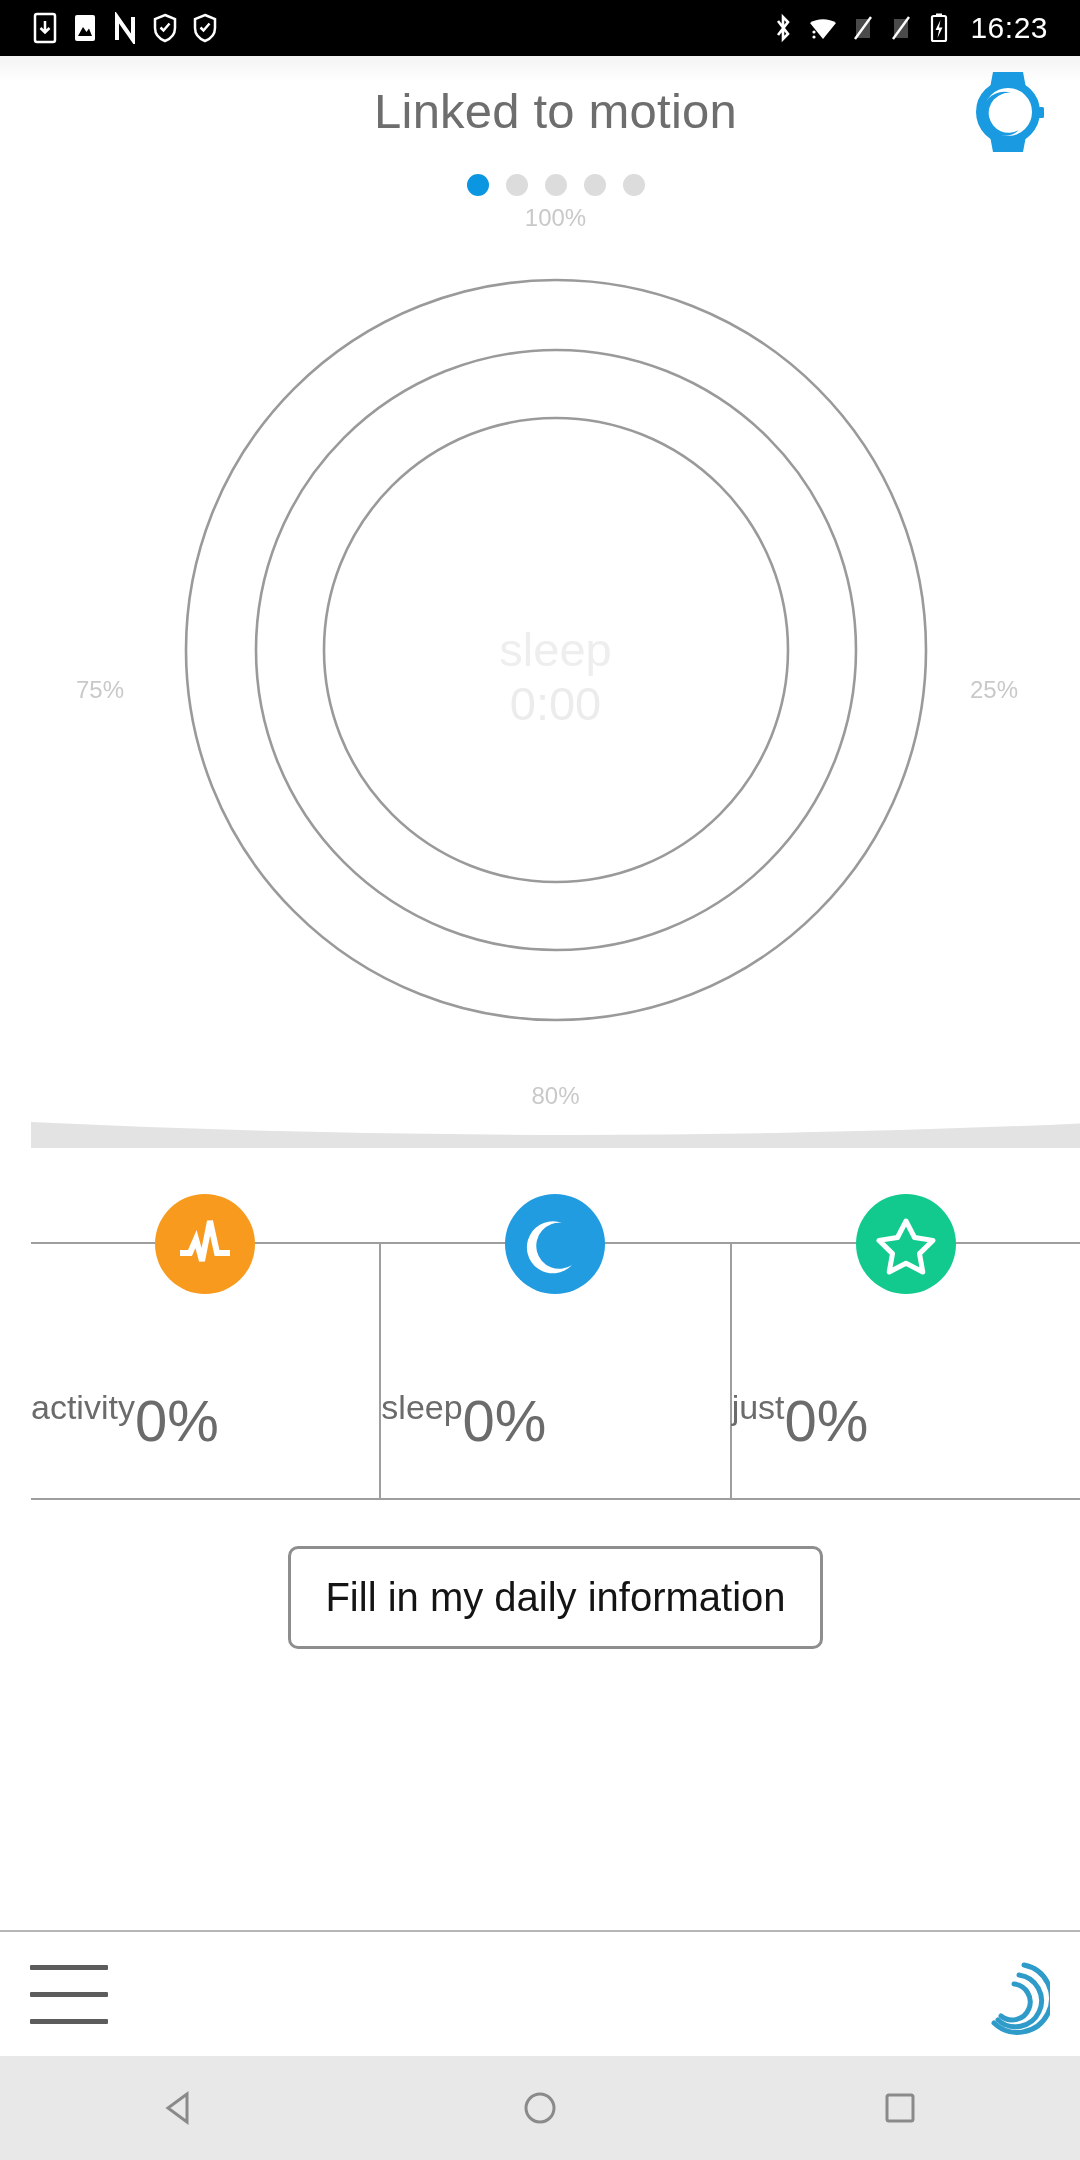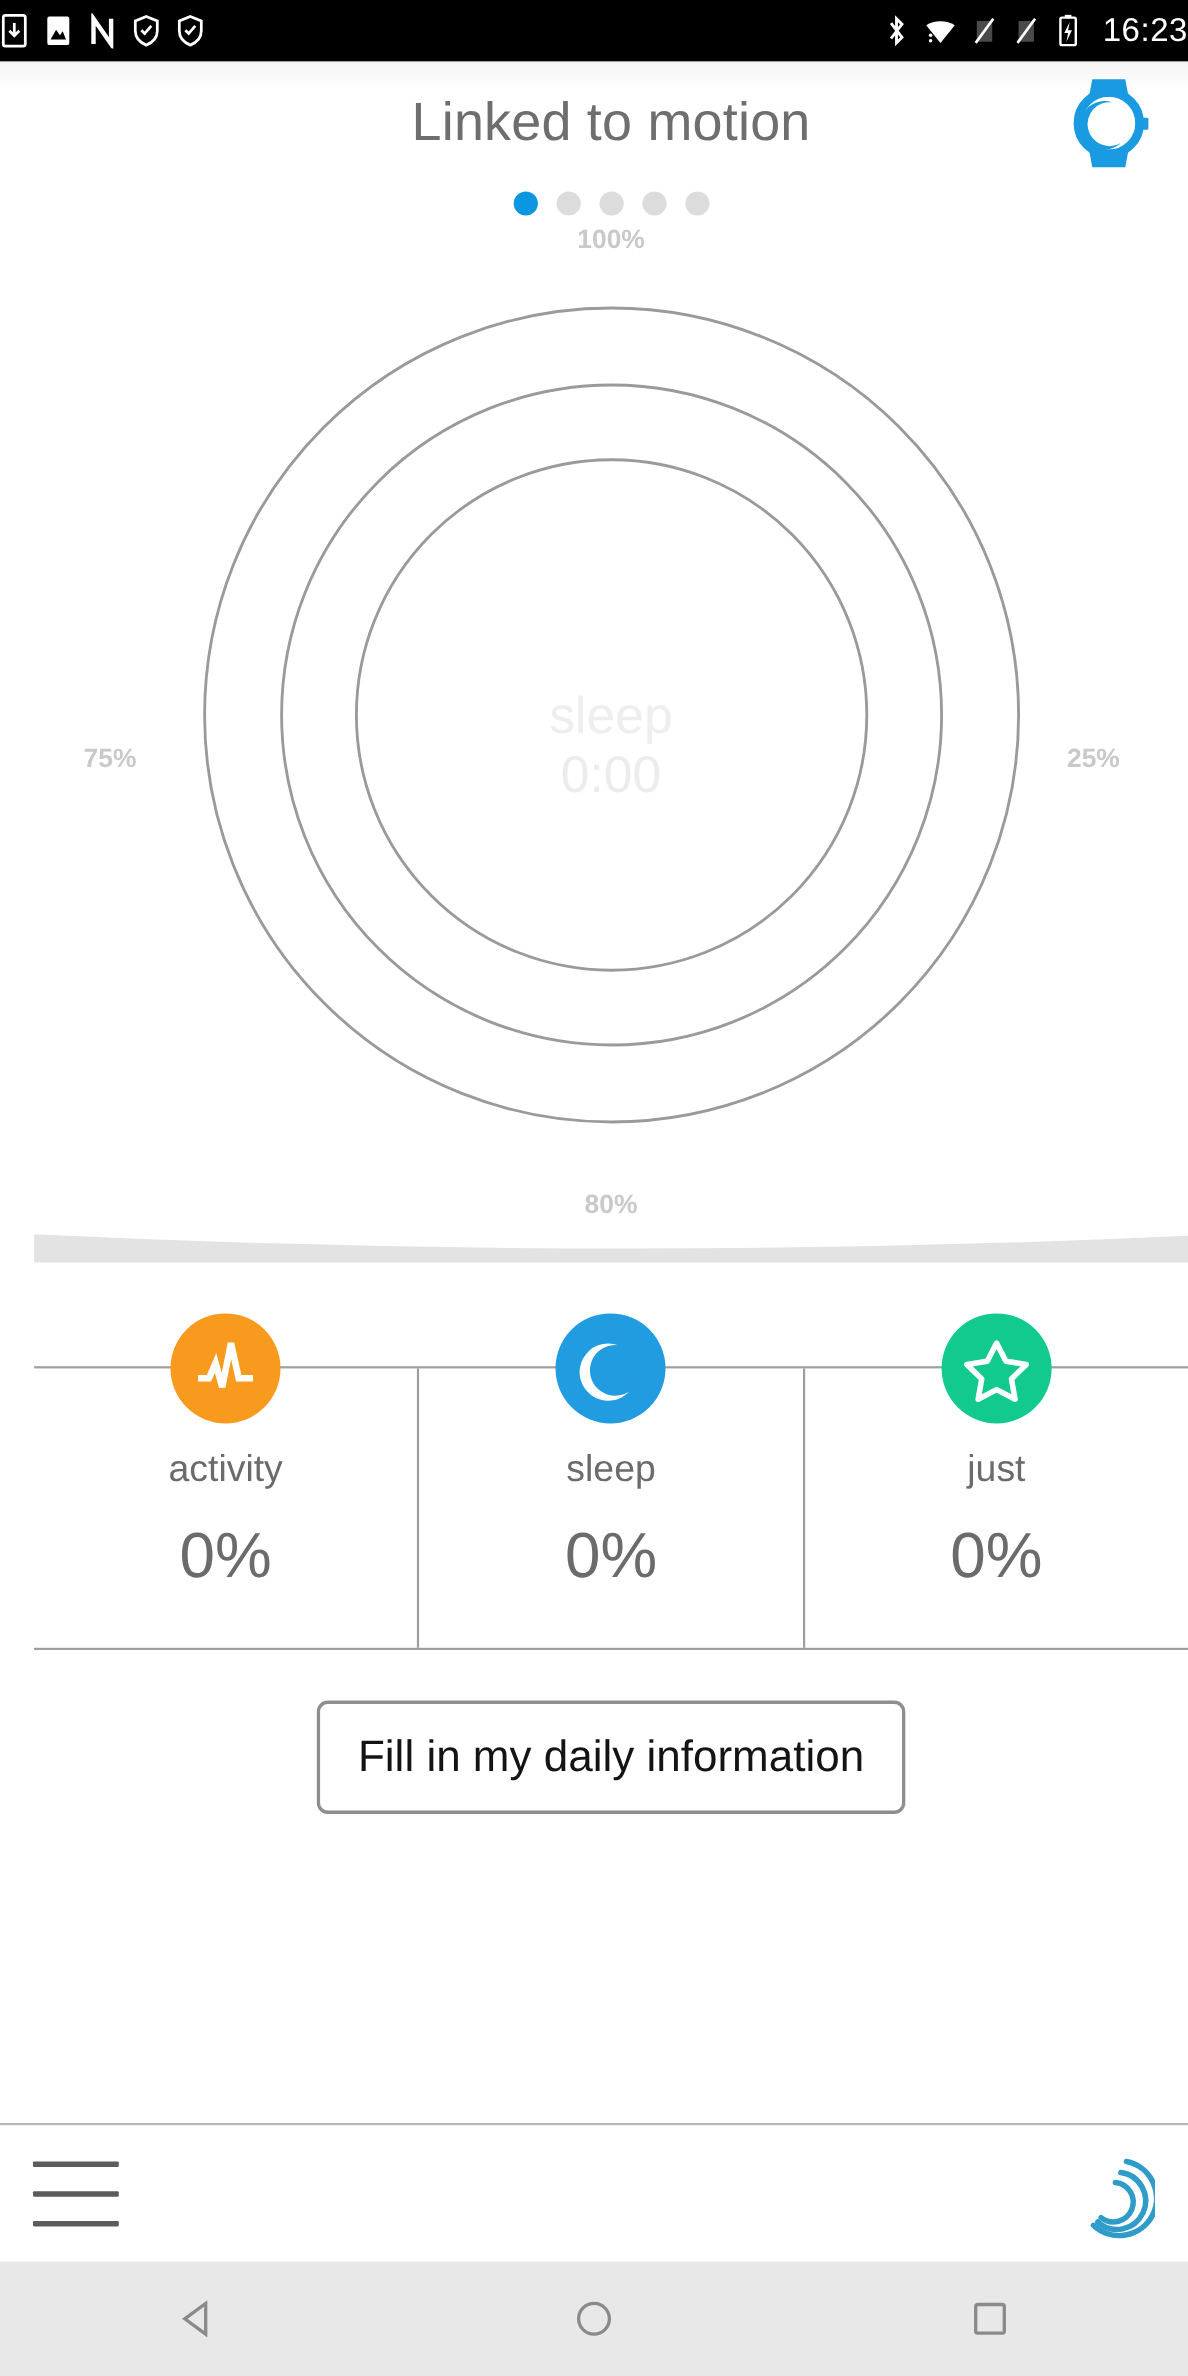--- a/index.html
+++ b/index.html
@@ -8,21 +8,21 @@
     font-family:"Liberation Sans", sans-serif;
     background:#ffffff;
     overflow:hidden;
     position:relative;
   }
 
   
   .statusbar {
     height:56px; background:#000; color:#fff;
     display:flex; align-items:center; justify-content:space-between;
-    padding:0 0;
+    padding:0 32px;
     gap:12px;
   }
   .sb-left, .sb-right { display:flex; align-items:center; gap:14px; }
   .sb-icon { display:block; }
   .sb-clock { font-size:30px; letter-spacing:0.5px; margin-left:6px; }
 
   
   .app {
     position:absolute; top:56px; left:0; right:0; bottom:104px;
     background:linear-gradient(#f4f4f4 0px, #ffffff 26px, #ffffff 100%);
@@ -51,21 +51,21 @@
   }
   .dot { width:22px; height:22px; border-radius:50%; background:#dcdcdc; }
   .dot.active { background:#0a96e0; }
 
   
   .gauge-wrap {
     position:relative; height:1010px; margin-top:-4px;
   }
   .lbl {
     position:absolute; font-size:24px; color:#c9c9c9;
-    font-weight:700; white-space:nowrap;
+    font-weight:400; white-space:nowrap;
   }
   .lbl-100 { top:10px; left:50%; transform:translateX(-50%); }
   .lbl-75  { top:482px; left:45px; }
   .lbl-25  { top:482px; right:62px; }
   .lbl-50  { top:888px; left:50%; transform:translateX(-50%); }
 
   .gauge-svg { position:absolute; left:50%; top:56px; transform:translateX(-50%); }
   .gauge-center {
     position:absolute; left:50%; top:483px; transform:translate(-50%,-50%);
     text-align:center; line-height:1.14;
@@ -84,21 +84,21 @@
 
   
   .stats {
     margin-top:38px;
     border-top:2px solid #9e9e9e;
     border-bottom:2px solid #9e9e9e;
     display:flex; position:relative; height:258px;
   }
   .stat {
     flex:1; position:relative;
-    display:flex; flex-direction:column; align-items:center;
+    display:flex; flex-direction:row; align-items:center;
     padding-top:72px;
   }
   .stat + .stat { border-left:2px solid #9e9e9e; }
   .stat-icon {
     position:absolute; top:-50px; left:50%; transform:translateX(-50%);
     width:100px; height:100px; border-radius:50%;
     display:flex; align-items:center; justify-content:center;
   }
   .stat-label { font-size:34px; color:#6b6b6b; }
   .stat-value { font-size:58px; color:#6b6b6b; margin-top:26px; }

